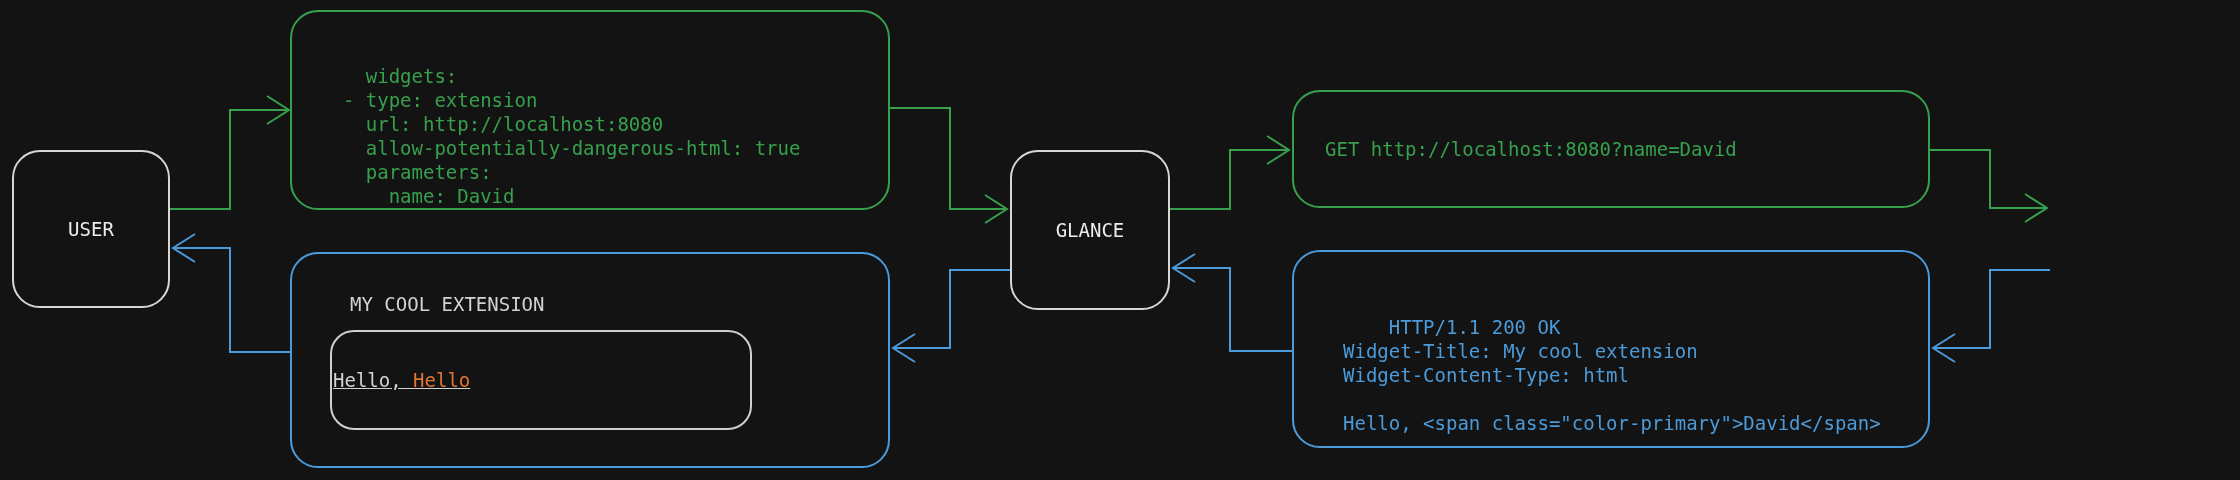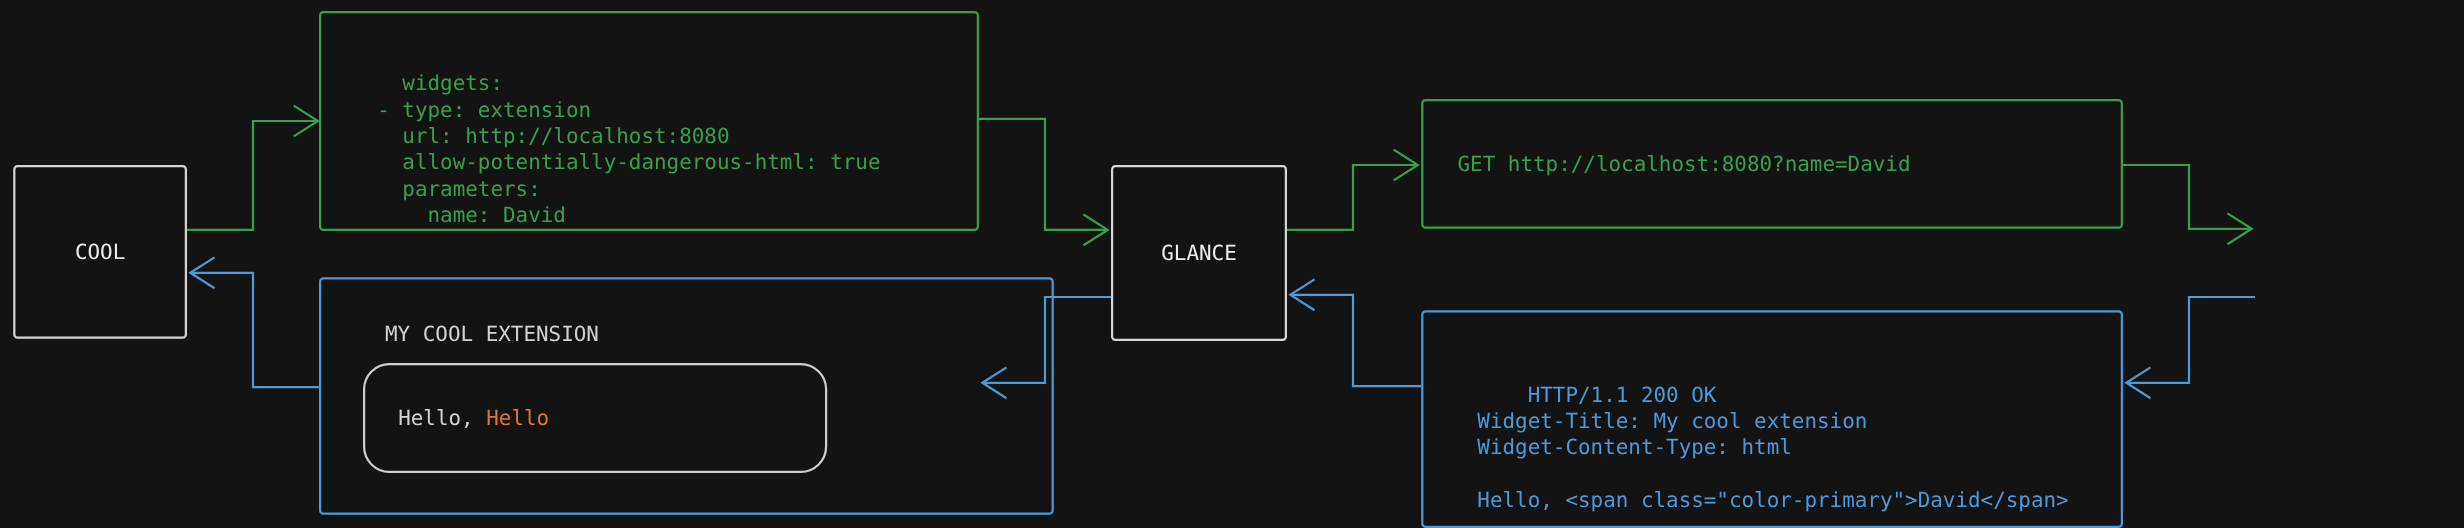--- a/index.html
+++ b/index.html
@@ -21,21 +21,21 @@
     background: var(--background);
     font-family: "DejaVu Sans Mono", "Liberation Mono", monospace;
     font-size: 19px;
     overflow: hidden;
   }
   .wires { position: absolute; left: 0; top: 0; width: 2240px; height: 480px; }
   .wires path, .wires polyline { fill: none; stroke-width: 2px; }
   .wire-green { stroke: var(--green); }
   .wire-blue { stroke: var(--blue); }
 
-  .box { position: absolute; border: 2px solid; border-radius: 4px; }
+  .box { position: absolute; border: 2px solid; border-radius: 28px; }
 
   .node {
     border-color: var(--node_border);
     color: var(--node_text);
     display: flex;
     align-items: center;
     justify-content: center;
     letter-spacing: 0;
   }
   .node-user      { left: 12px;   top: 150px; width: 158px; height: 158px; }
@@ -51,35 +51,34 @@
   }
   .request-box {
     left: 1292px; top: 90px; width: 638px; height: 118px;
     border-color: var(--green); color: var(--green);
     display: flex; align-items: center; padding-left: 31px;
   }
   .response-box {
     left: 1292px; top: 250px; width: 638px; height: 198px;
     border-color: var(--blue); color: var(--blue);
     padding: 39px 0 0 49px;
-    margin-top: 32px;
   }
   .widget-box {
-    left: 290px; top: 252px; width: 668px; height: 216px;
+    left: 290px; top: 252px; width: 600px; height: 216px;
     border-color: var(--blue);
   }
   .widget-title {
     position: absolute; left: 58px; top: 38px;
     color: var(--light_text); line-height: 24px; white-space: pre;
   }
   .widget-inner {
     position: absolute; left: 38px; top: 76px; width: 422px; height: 100px;
     border: 2px solid var(--inner_border); border-radius: 24px;
-    display: flex; align-items: center; padding-left: 30px;
-    color: var(--light_text); white-space: pre;
+    display: flex; align-items: center; padding-left: 1px;
+    color: var(--light_text); white-space: pre; text-decoration: underline;
   }
   .widget-inner .name { color: var(--orange); }
 </style>
 </head>
 <body>
 
 <div class="canvas">
 
   <svg class="wires" viewBox="0 0 2240 480" xmlns="http://www.w3.org/2000/svg">
 
@@ -112,21 +111,21 @@
       <path class="wire-blue" d="M1010 270 H950 V348 H894"></path>
       <polyline class="wire-blue" points="915,334 893,348 915,362"></polyline>
     </g>
     <g>
       <path class="wire-blue" d="M290 352 H230 V248 H174"></path>
       <polyline class="wire-blue" points="195,234 173,248 195,262"></polyline>
     </g>
   </svg>
 
   <div class="box node node-user">
-    <span>COOL</span>
+    <span>USER</span>
   </div>
 
   <div class="box codebox config-box">
     <span>widgets:
   - type: extension
     url: http://localhost:8080
     allow-potentially-dangerous-html: true
     parameters:
       name: David</span>
   </div>

